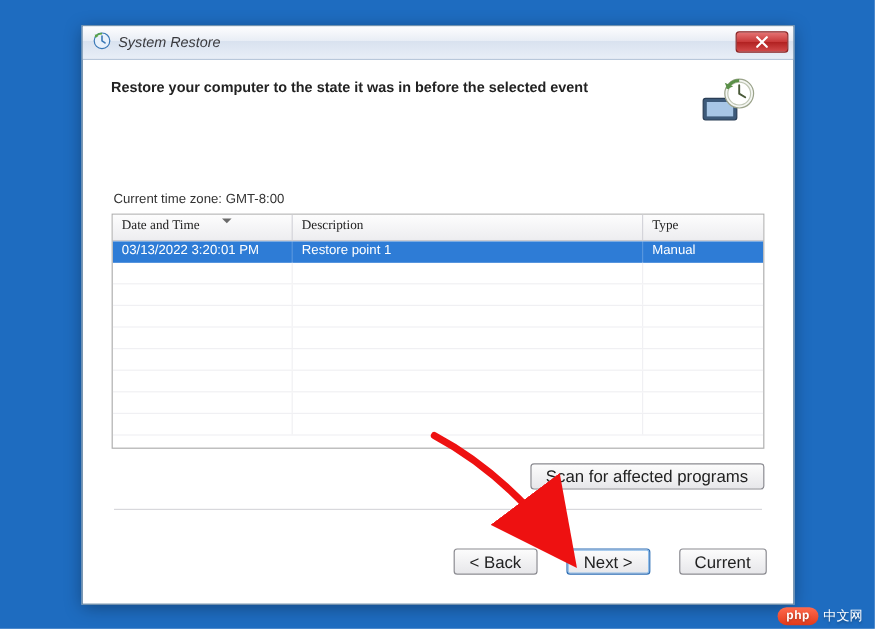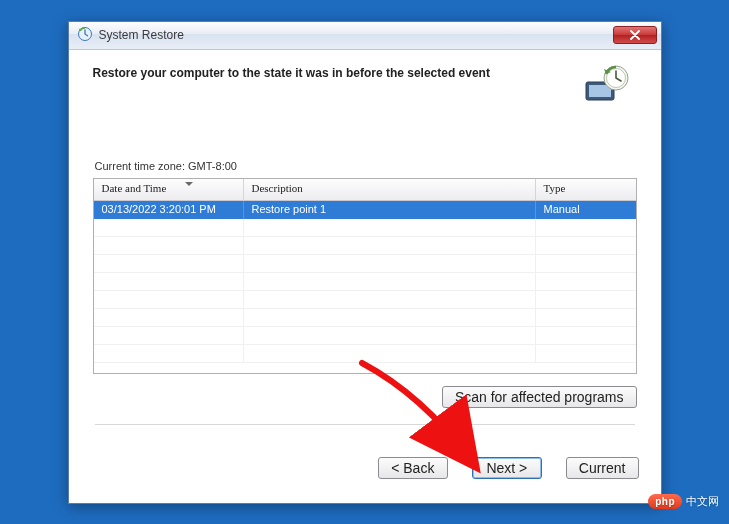--- a/index.html
+++ b/index.html
@@ -21,21 +21,21 @@
     }
     .titlebar {
       height: 28px;
       background: linear-gradient(#fdfdfe, #e8edf5 45%, #d9e2ef 46%, #e8eef7);
       border-bottom: 1px solid #b8c7da;
       display: flex;
       align-items: center;
       padding: 0 4px 0 8px;
     }
     .titlebar .title-icon { margin-right: 6px; }
-    .titlebar .title-text { color: #39393d; flex: 1; }
+    .titlebar .title-text { font-style: italic; color: #39393d; flex: 1; }
     .close-btn {
       width: 44px; height: 18px;
       background: linear-gradient(#e57373, #c93a3a 48%, #b22222 52%, #d24a4a);
       border: 1px solid #8a2020;
       border-radius: 3px;
       display: flex; align-items: center; justify-content: center;
       cursor: pointer;
     }
     .close-btn svg { display: block; }
     .header-row {
@@ -120,21 +120,21 @@
       gap: 24px;
       padding: 14px 22px 24px 22px;
     }
     .arrow {
       position: absolute;
       left: 352px; top: 355px;
       pointer-events: none;
     }
     .watermark {
       position: absolute;
-      right: 10px; bottom: 15px;
+      right: 10px; bottom: 3px;
       display: flex; align-items: center; gap: 4px;
       font-size: 11px; color: #fff;
       font-family: Arial, sans-serif;
       text-shadow: 0 1px 2px rgba(0,0,0,0.3);
     }
     .watermark .badge {
       background: linear-gradient(#ff6a4d,#e23a1a);
       color: #fff;
       font-weight: bold;
       border-radius: 9px;

